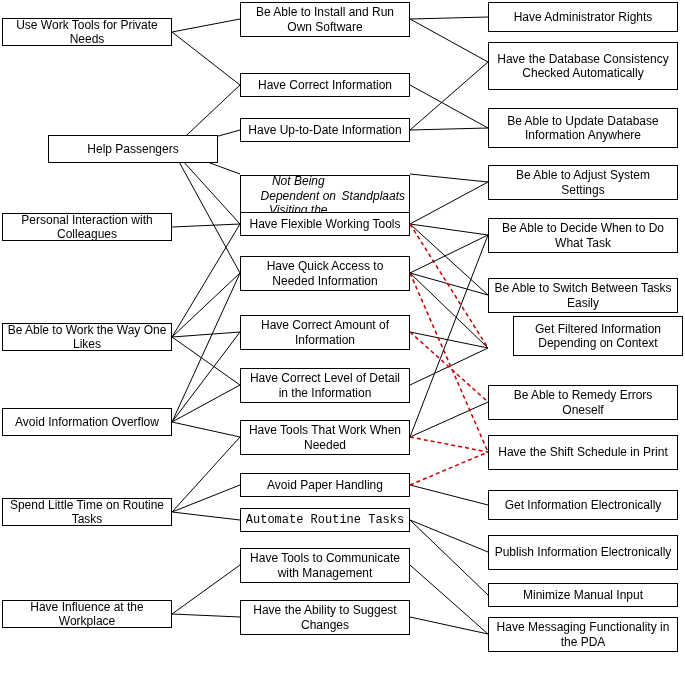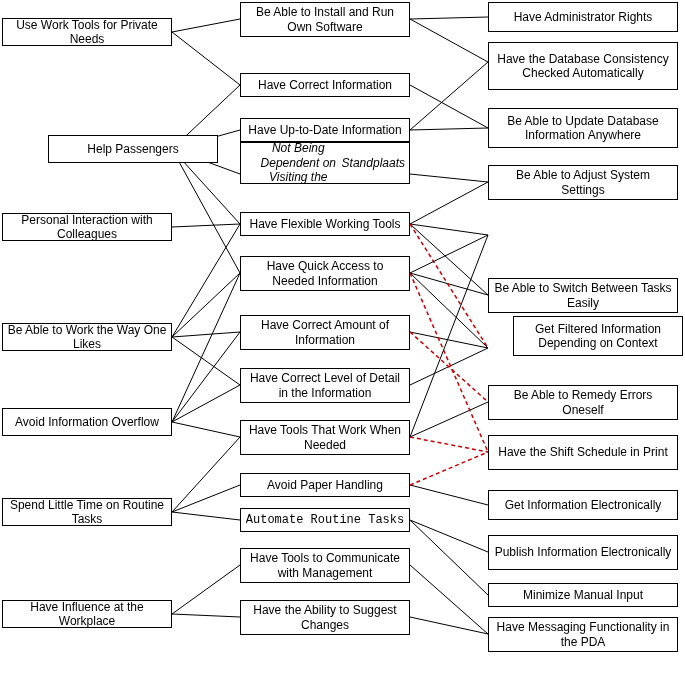--- a/index.html
+++ b/index.html
@@ -147,35 +147,36 @@
   <div class="node col-left" style="top:135px;width:170px;height:28px;margin-left:46px;">Help Passengers</div>
   <div class="node col-left" style="top:213px;width:170px;height:28px;">Personal Interaction with Colleagues</div>
   <div class="node col-left" style="top:323px;width:170px;height:28px;">Be Able to Work the Way One Likes</div>
   <div class="node col-left" style="top:408px;width:170px;height:28px;">Avoid Information Overflow</div>
   <div class="node col-left" style="top:498px;width:170px;height:28px;">Spend Little Time on Routine Tasks</div>
   <div class="node col-left" style="top:600px;width:170px;height:28px;">Have Influence at the Workplace</div>
 
   <div class="node col-mid" style="top:2px;width:170px;height:35px;">Be Able to Install and Run Own Software</div>
   <div class="node col-mid" style="top:73px;width:170px;height:24px;">Have Correct Information</div>
   <div class="node col-mid" style="top:118px;width:170px;height:24px;">Have Up-to-Date Information</div>
-  <div class="node col-mid" style="top:142px;width:170px;height:42px;font-style:italic;padding-left:14px;">Not Being Dependent on Visiting the <em>Standplaats</em></div>
+  <div class="node col-mid" style="top:175px;width:170px;height:42px;font-style:italic;padding-left:14px;">Not Being Dependent on Visiting the <em>Standplaats</em></div>
   <div class="node col-mid" style="top:212px;width:170px;height:24px;">Have Flexible Working Tools</div>
   <div class="node col-mid" style="top:256px;width:170px;height:35px;">Have Quick Access to Needed Information</div>
   <div class="node col-mid" style="top:315px;width:170px;height:35px;">Have Correct Amount of Information</div>
   <div class="node col-mid" style="top:368px;width:170px;height:35px;">Have Correct Level of Detail in the Information</div>
   <div class="node col-mid" style="top:420px;width:170px;height:35px;">Have Tools That Work When Needed</div>
   <div class="node col-mid" style="top:473px;width:170px;height:24px;">Avoid Paper Handling</div>
   <div class="node col-mid" style="top:508px;width:170px;height:24px;font-family:Liberation Mono, monospace;">Automate Routine Tasks</div>
   <div class="node col-mid" style="top:548px;width:170px;height:35px;">Have Tools to Communicate with Management</div>
   <div class="node col-mid" style="top:600px;width:170px;height:35px;">Have the Ability to Suggest Changes</div>
 
   <div class="node col-right" style="top:2px;width:190px;height:30px;">Have Administrator Rights</div>
   <div class="node col-right" style="top:42px;width:190px;height:48px;">Have the Database Consistency Checked Automatically</div>
   <div class="node col-right" style="top:108px;width:190px;height:40px;">Be Able to Update Database Information Anywhere</div>
   <div class="node col-right" style="top:165px;width:190px;height:35px;">Be Able to Adjust System Settings</div>
+  <div class="node col-right" style="top:218px;width:190px;height:35px;">Be Able to Decide When to Do What Task</div>
   <div class="node col-right" style="top:278px;width:190px;height:35px;">Be Able to Switch Between Tasks Easily</div>
   <div class="node col-right" style="top:316px;width:170px;height:40px;margin-left:25px;">Get Filtered Information Depending on Context</div>
   <div class="node col-right" style="top:385px;width:190px;height:35px;">Be Able to Remedy Errors Oneself</div>
   <div class="node col-right" style="top:435px;width:190px;height:35px;">Have the Shift Schedule in Print</div>
   <div class="node col-right" style="top:490px;width:190px;height:30px;">Get Information Electronically</div>
   <div class="node col-right" style="top:535px;width:190px;height:35px;">Publish Information Electronically</div>
   <div class="node col-right" style="top:583px;width:190px;height:24px;">Minimize Manual Input</div>
   <div class="node col-right" style="top:617px;width:190px;height:35px;">Have Messaging Functionality in the PDA</div>
 
 </div>

